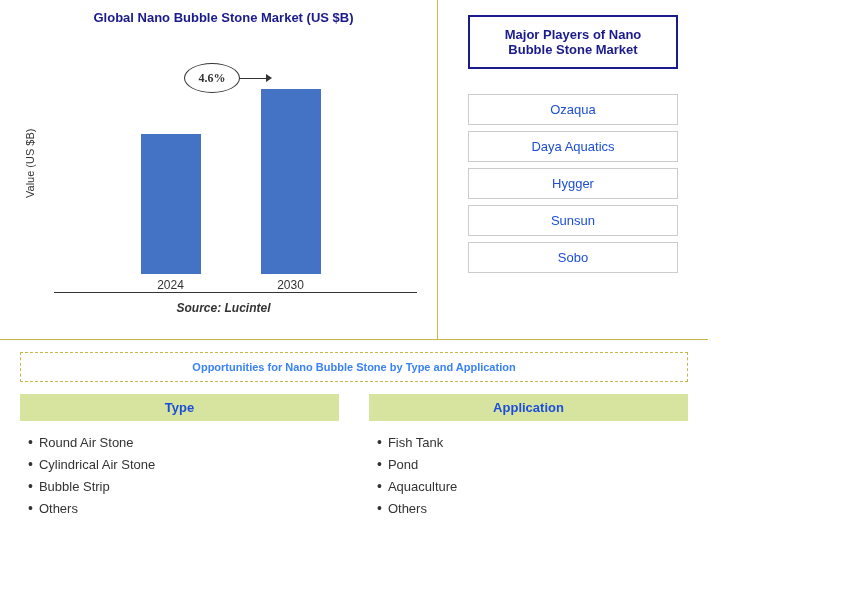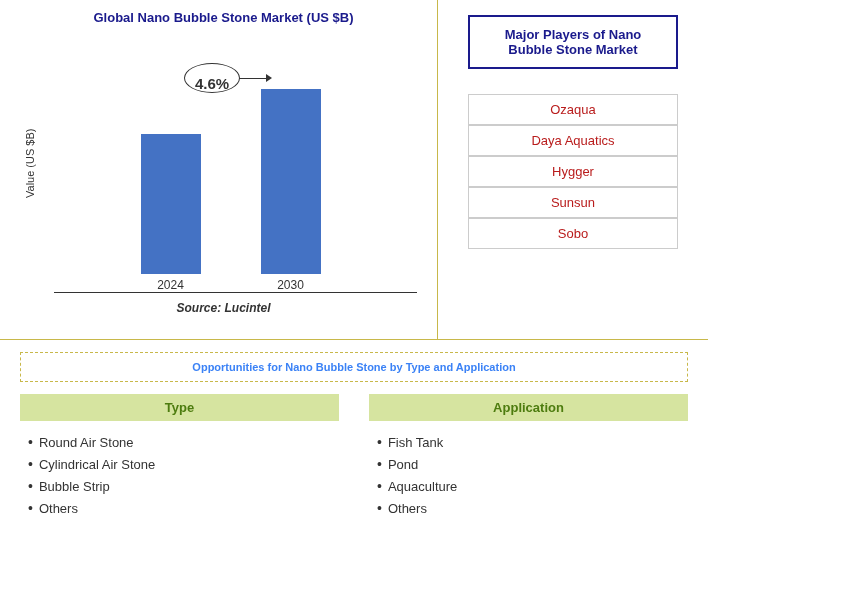--- a/index.html
+++ b/index.html
@@ -109,27 +109,28 @@
       top: 30px;
       left: 140px;
     }
 
     .bubble-ellipse {
       width: 56px;
       height: 30px;
       border: 1.5px solid #333;
       border-radius: 50%;
       display: flex;
-      align-items: flex-end;
+      align-items: center;
       justify-content: center;
       background: #fff;
-      font-size: 15px;
-      font-weight: bold;
-      color: #333;
-      position: relative;
+      font-size: 12px;
+      font-weight: bold;
+      color: #333;
+      position: relative;
+      font-family: Liberation Serif, serif;
     }
 
     .arrow-line {
       position: absolute;
       top: 14px;
       right: -30px;
       width: 30px;
       height: 1px;
       background: #333;
     }
@@ -172,22 +173,23 @@
       padding: 10px 20px;
       margin-bottom: 25px;
       width: 210px;
     }
 
     .player-box {
       border: 1px solid #ccc;
       width: 210px;
       text-align: center;
       padding: 7px 10px;
-      font-size: 13px;
-      color: #b91c1c;
+      margin-bottom: 6px;
+      font-size: 13px;
+      color: #1d4ed8;
       background: #fff;
     }
 
     
     .bottom-section {
       flex: 1;
       padding: 12px 20px;
     }
 
     .opportunities-title {
@@ -208,21 +210,21 @@
 
     .type-col, .application-col {
       flex: 1;
     }
 
     .col-header {
       background: #d6e4a0;
       text-align: center;
       font-weight: bold;
       font-size: 13px;
-      color: #4d7c0f;
+      color: #1d4ed8;
       padding: 6px;
       margin-bottom: 10px;
     }
 
     .col-items {
       padding-left: 8px;
     }
 
     .col-item {
       font-size: 13px;

